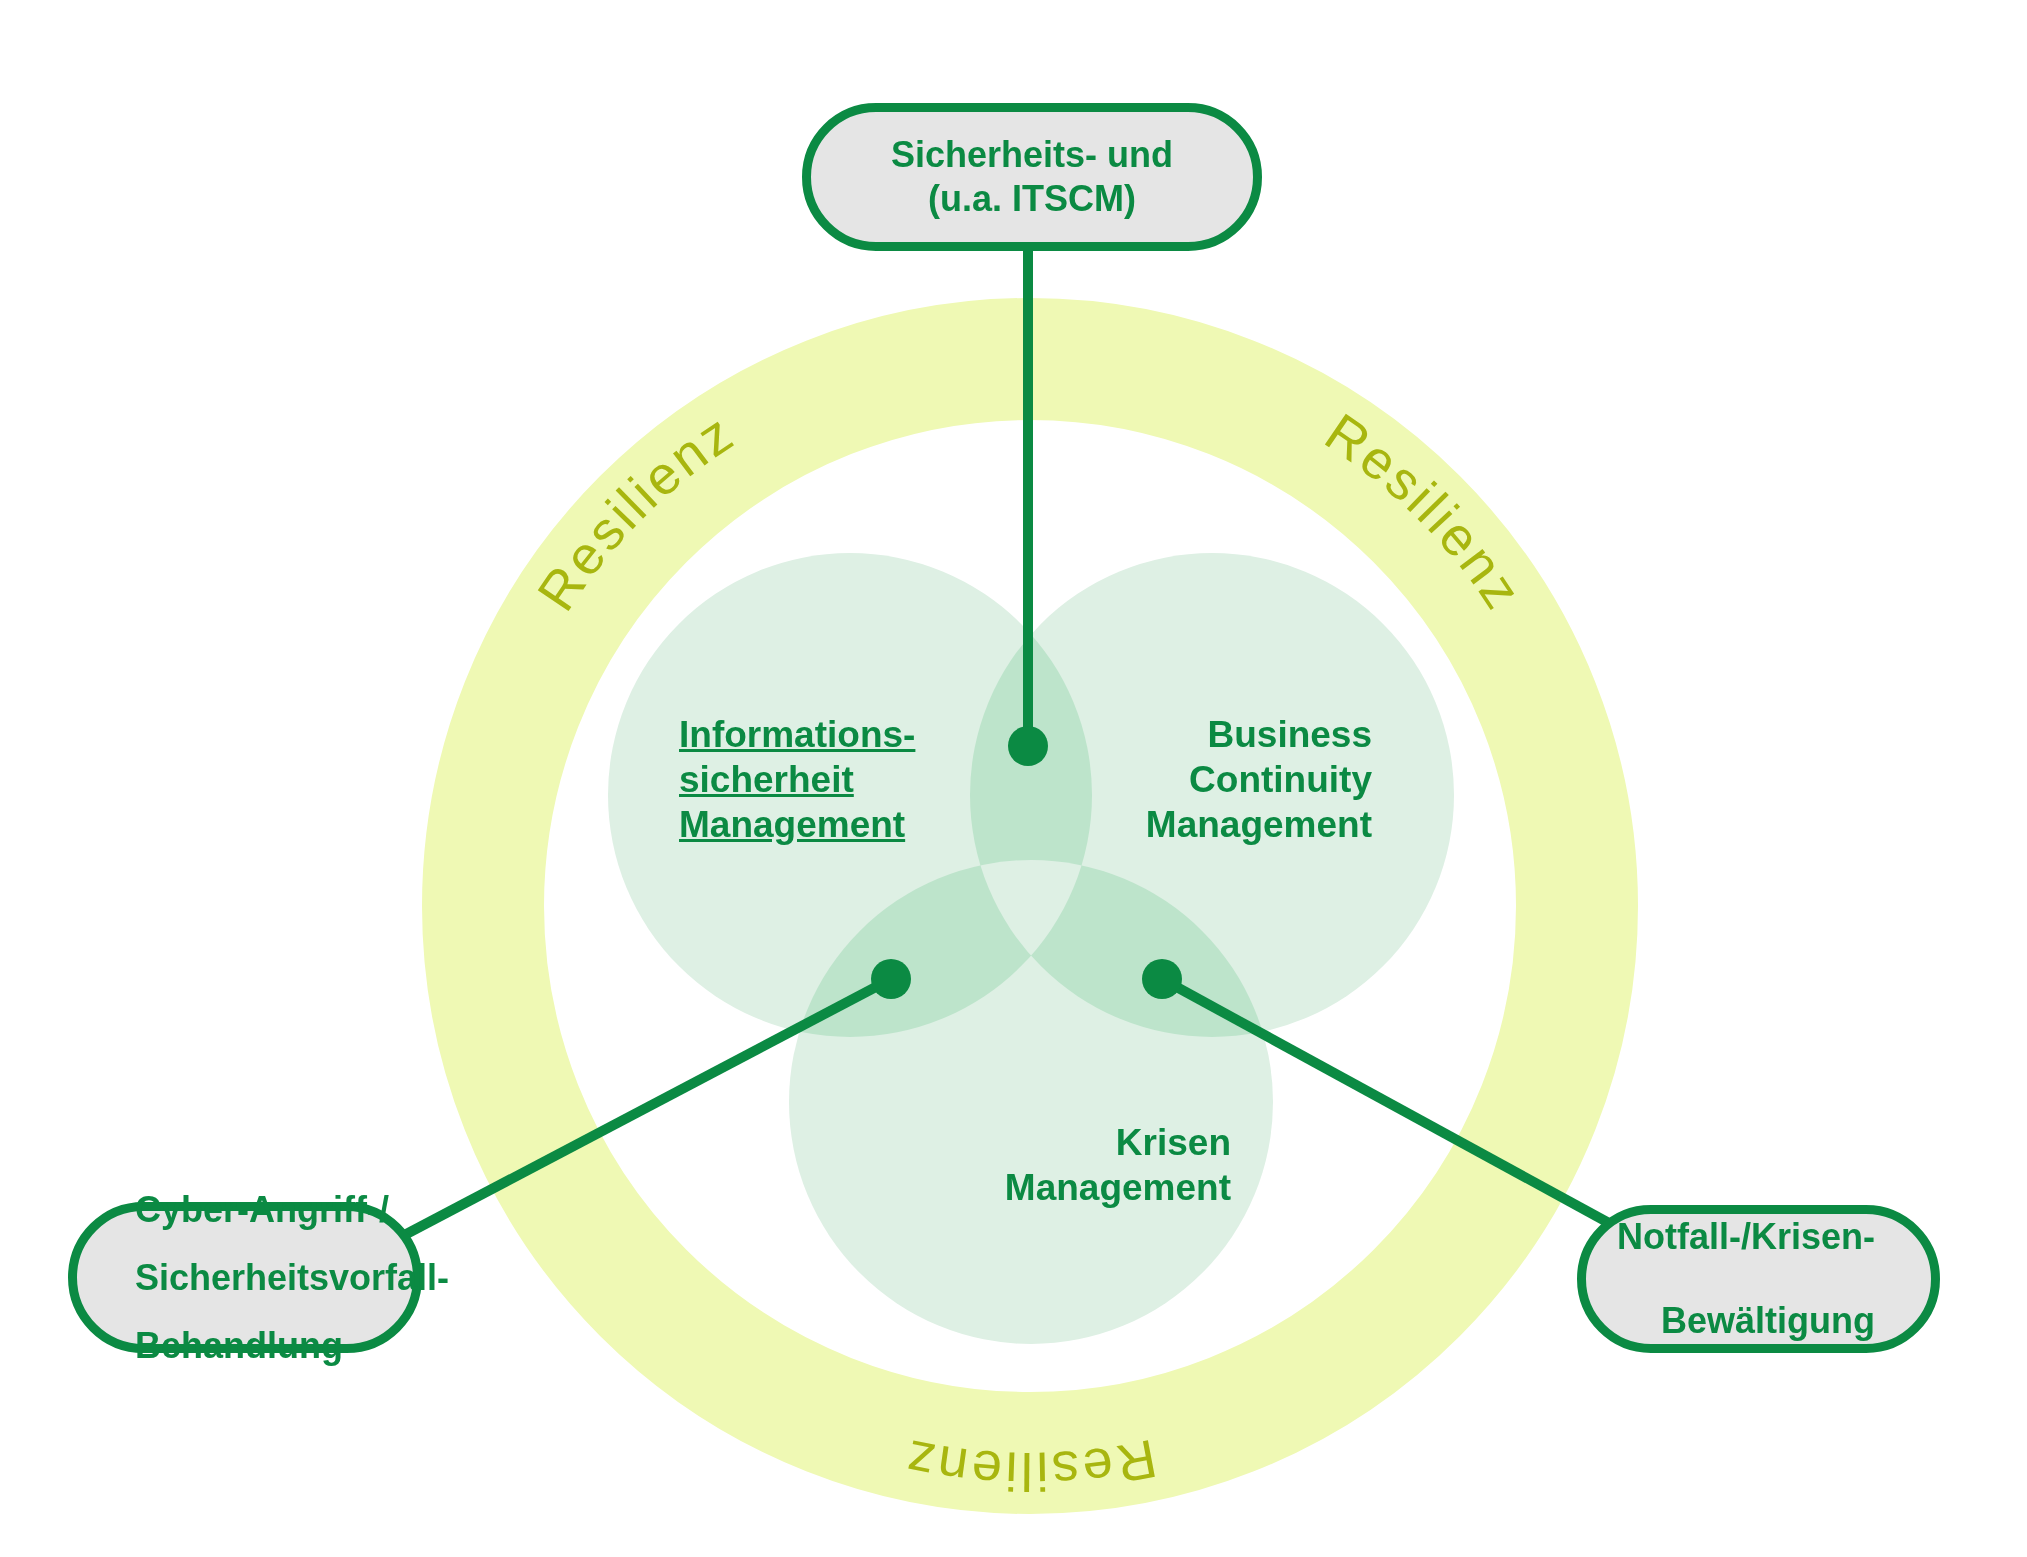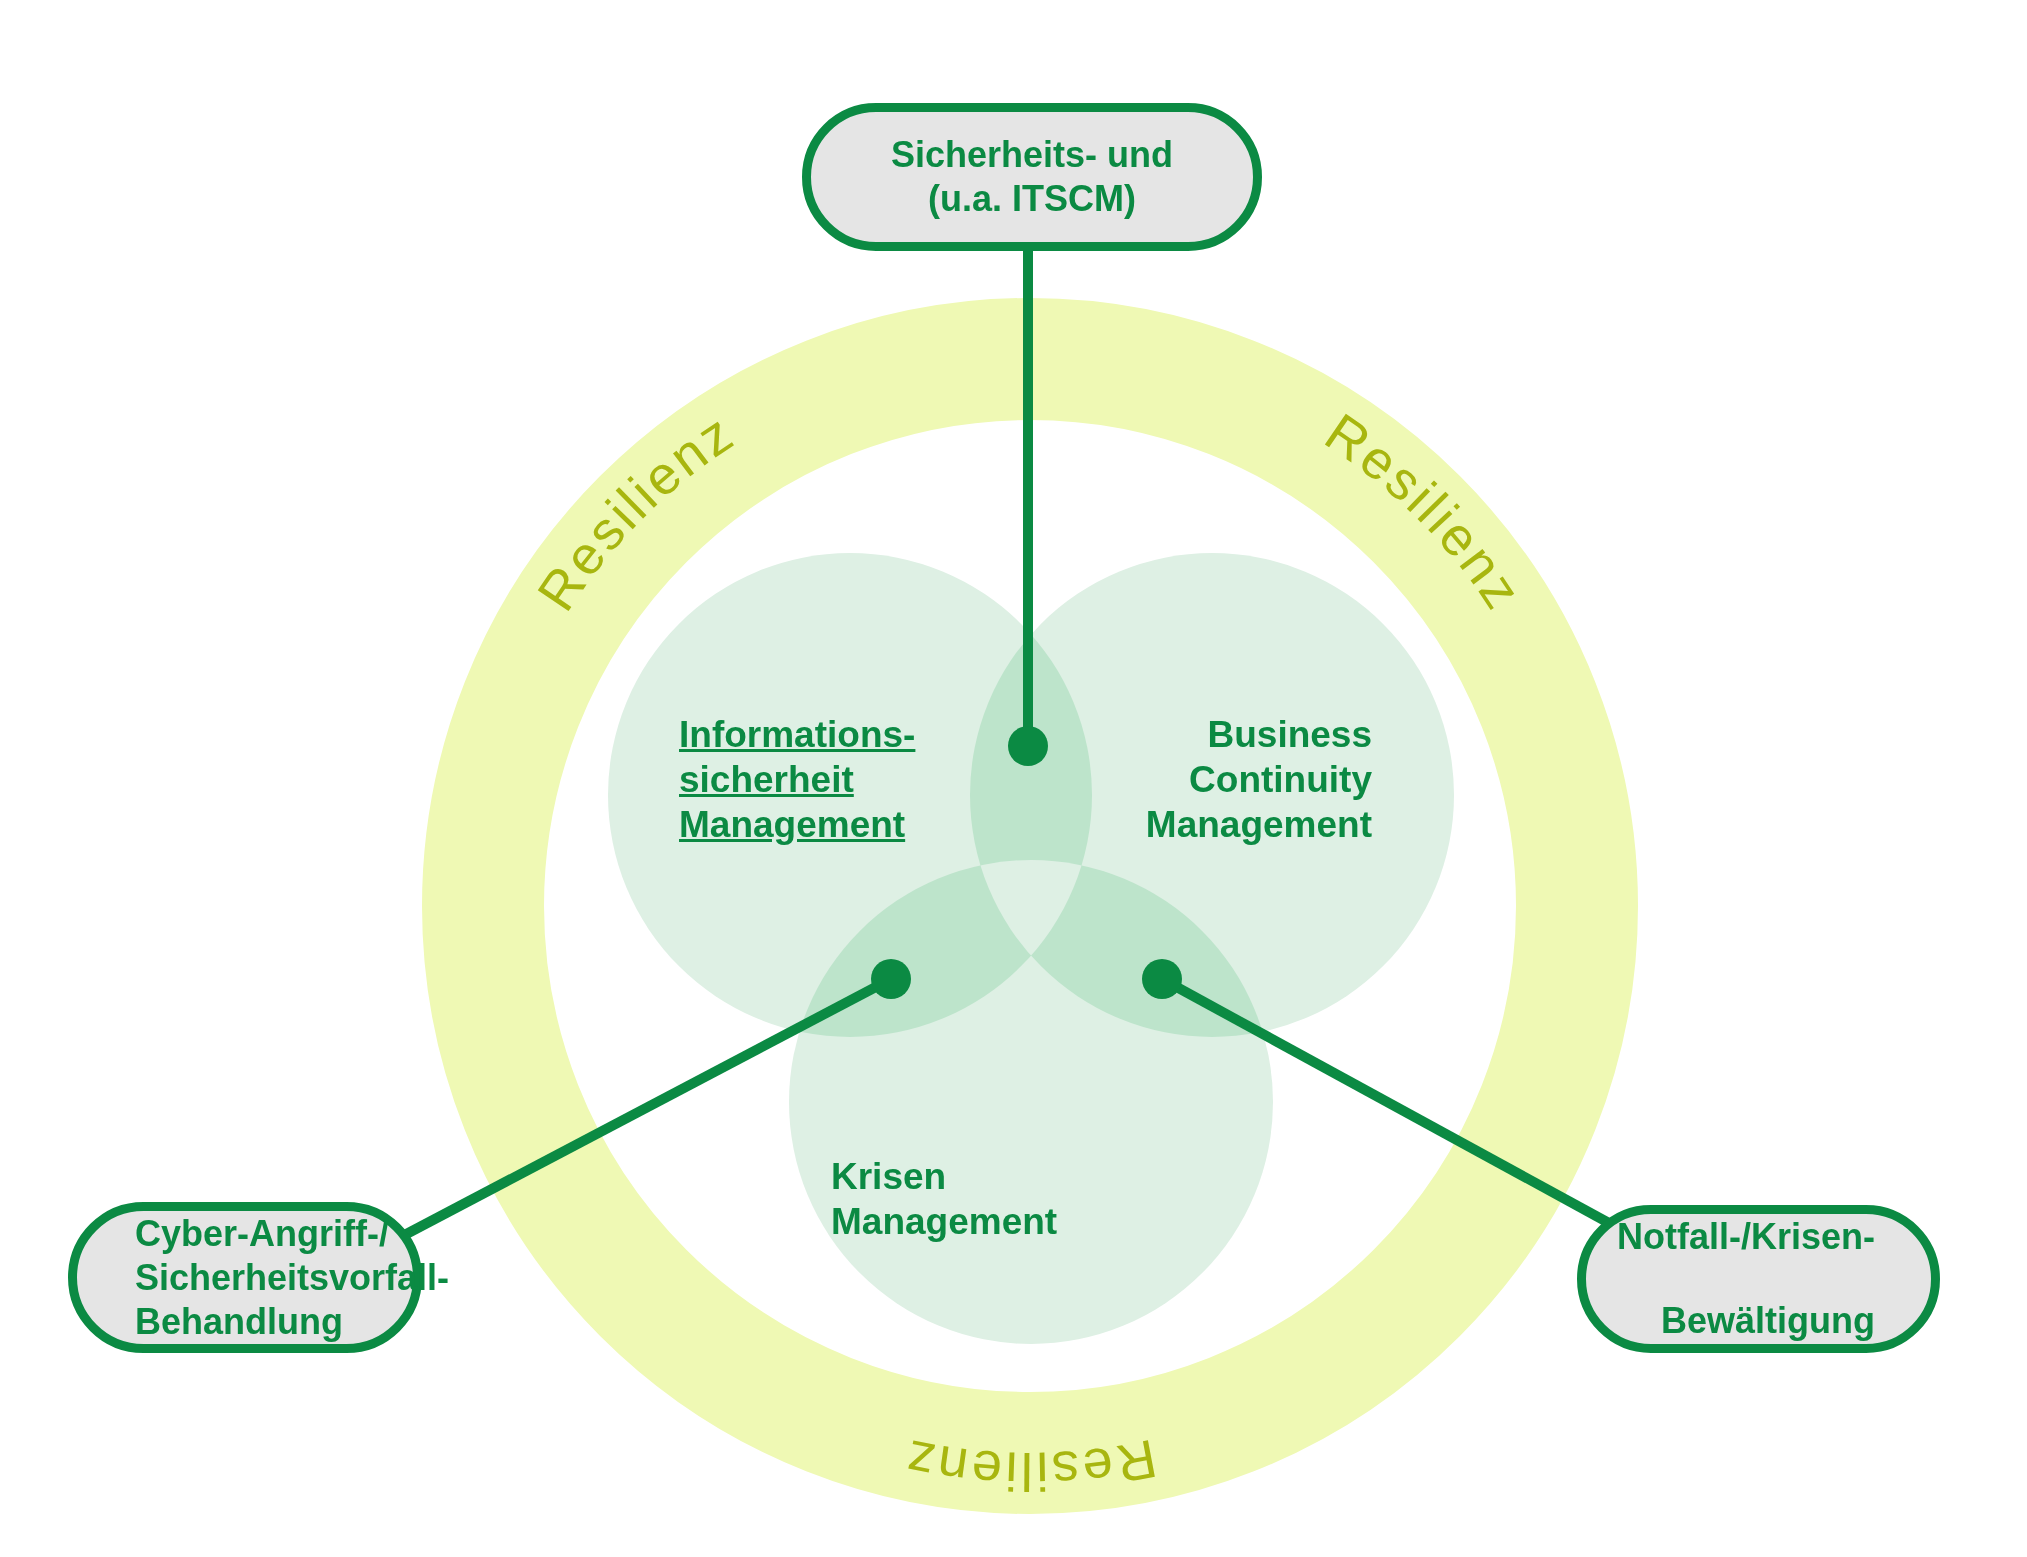--- a/index.html
+++ b/index.html
@@ -20,33 +20,33 @@
     border-radius:76px;
     color:#0b8a43;
     font-weight:bold;
     font-size:36px;
     line-height:44px;
     display:flex;
     flex-direction:column;
     justify-content:center;
   }
   .callout.top{left:802px;top:103px;width:460px;height:148px;text-align:center;}
-  .callout.left{left:68px;top:1202px;width:354px;height:151px;text-align:left;padding-left:58px;}
+  .callout.left{left:68px;top:1202px;width:354px;height:151px;text-align:left;padding-left:58px;gap:24px;}
   .callout.right{left:1577px;top:1205px;width:363px;height:148px;text-align:right;padding-right:56px;gap:40px;}
 
   .vlabel{
     position:absolute;
     color:#0b8a43;
     font-weight:bold;
     font-size:37px;
     line-height:45px;
   }
   .vlabel.ism{left:679px;top:712px;text-align:left;text-decoration:underline;}
   .vlabel.bcm{right:655px;top:712px;text-align:right;}
-  .vlabel.km{left:831px;top:1120px;width:400px;text-align:left;margin-top:34px;}
+  .vlabel.km{left:831px;top:1120px;width:400px;text-align:right;}
 
   .ring-label-text{
     font-family:"Liberation Sans", sans-serif;
     font-size:54px;
     letter-spacing:3px;
     font-weight:normal;
   }
 </style>
 </head>
 <body>

